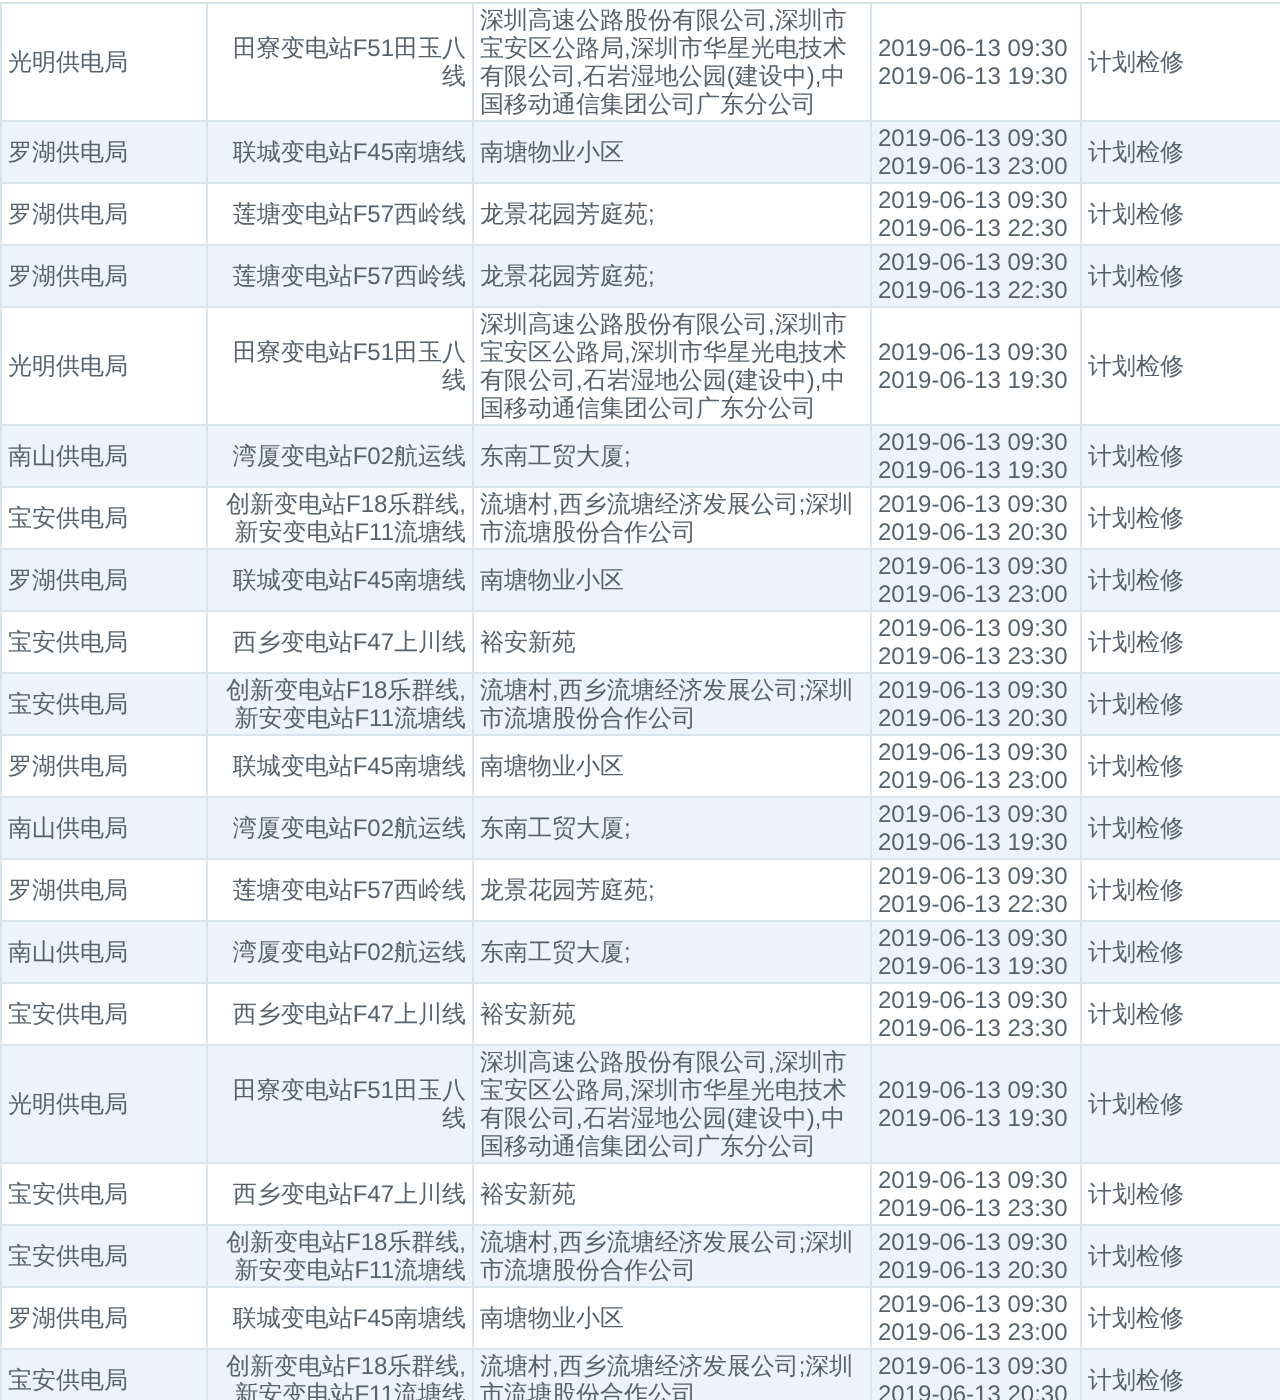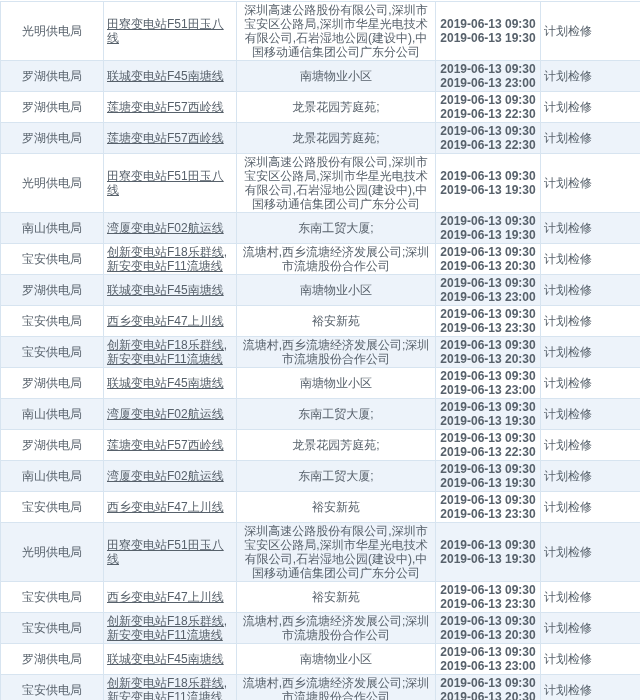--- a/index.html
+++ b/index.html
@@ -25,24 +25,24 @@
     line-height: 14px;
     color: #57616b;
     vertical-align: middle;
     padding: 1px 3px;
     word-break: break-all;
     overflow: hidden;
   }
   tr.row { height: 31px; background: #ffffff; }
   tr.row.alt { background: #edf3fa; }
   tr.row.tall { height: 55px; }
-  td.c-bureau { text-align: center; }
-  td.c-line   { text-align: left; text-decoration: underline; }
-  td.c-area   { text-align: center; }
-  td.c-time   { text-align: center; padding-left: 7px; line-height: 15px; white-space: nowrap; font-weight: bold; }
+  td.c-bureau { text-align: left; }
+  td.c-line   { text-align: right; }
+  td.c-area   { text-align: left; }
+  td.c-time   { text-align: left; padding-left: 7px; line-height: 15px; white-space: nowrap; }
   td.c-type   { text-align: left; }
 </style>
 </head>
 <body>
 
 <table class="outage-table">
   <colgroup>
     <col style="width:103px">
     <col style="width:133px">
     <col style="width:199px">

